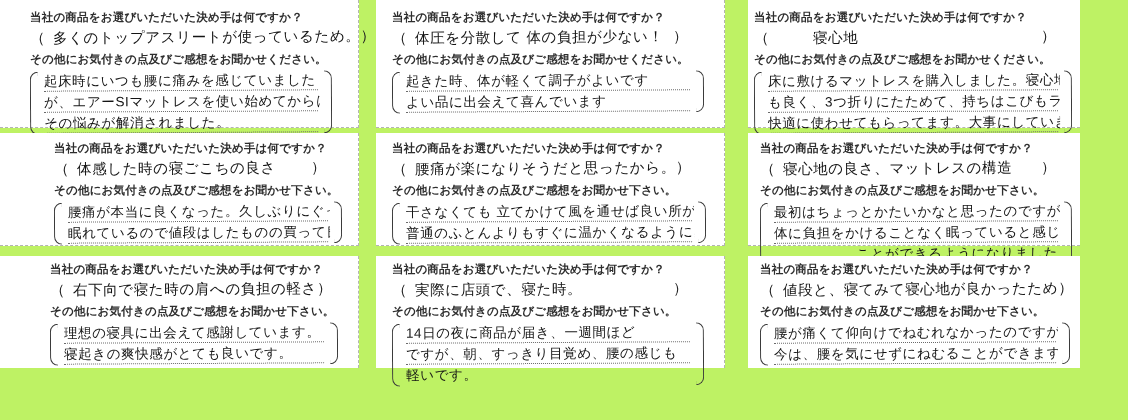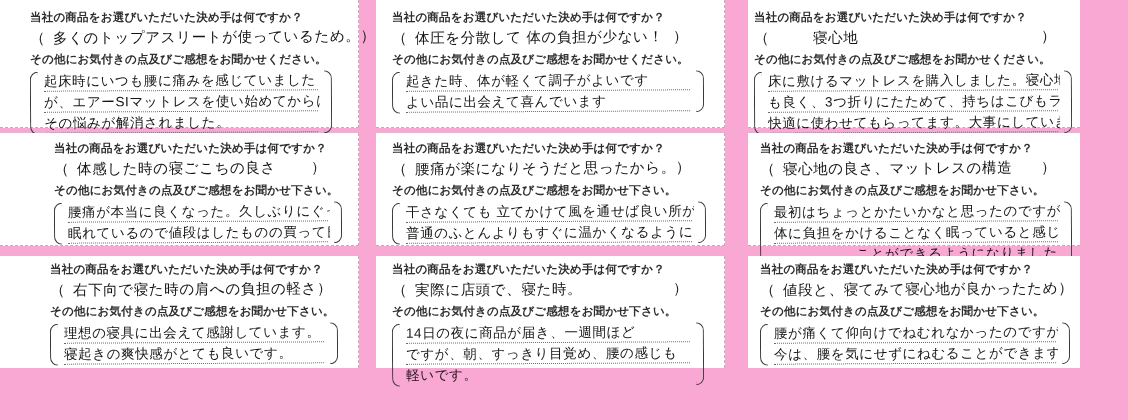--- a/index.html
+++ b/index.html
@@ -2,21 +2,21 @@
 <html><head>
 <meta charset="utf-8">
 <style>
   * { margin: 0; padding: 0; box-sizing: border-box; }
   html, body { background: #ffffff; }
   body { font-family: "Liberation Sans", sans-serif; }
   #canvas {
     position: relative;
     width: 1128px;
     height: 420px;
-    background: #f9a8d4;
+    background: #bef264;
     overflow: hidden;
   }
   .card { position: absolute; background: #ffffff; }
   
   .c1 { left: 0;     width: 359px; }
   .c2 { left: 376px; width: 349px; }
   .c3 { left: 748px; width: 332px; }
   
   .r1 { top: 0;     height: 128px; padding-top: 10px; }
   .r2 { top: 133px; height: 113px; padding-top: 8px; }

